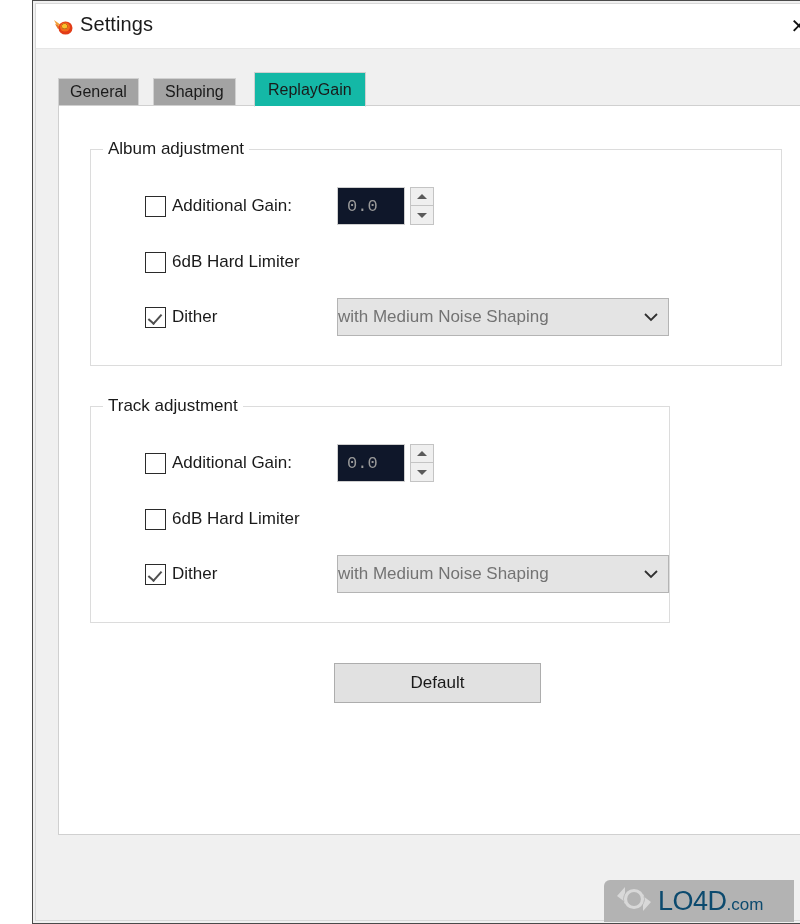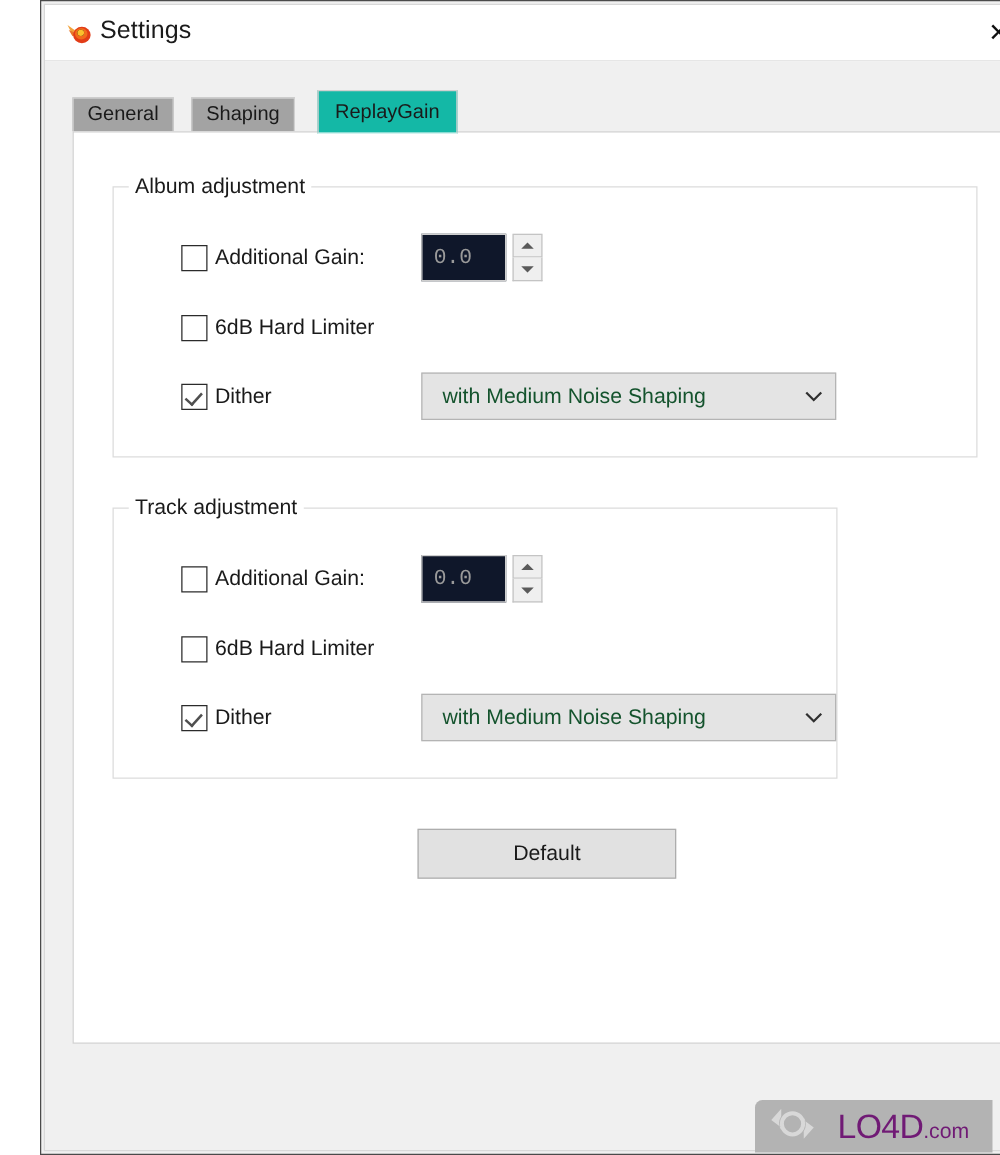--- a/index.html
+++ b/index.html
@@ -235,22 +235,22 @@
     height: 38px;
     box-sizing: border-box;
     background: #e4e4e4;
     border: 1px solid #b4b4b4;
     display: flex;
     align-items: center;
     cursor: default;
   }
   .combo-text {
     font-size: 17px;
-    color: #14532d;
-    padding-left: 16px;
+    color: #737373;
+    padding-left: 0;
     flex: 1 1 auto;
     white-space: nowrap;
   }
   .combo-arrow {
     width: 34px;
     display: flex;
     align-items: center;
     justify-content: center;
   }
 
@@ -282,22 +282,22 @@
     display: flex;
     align-items: center;
     overflow: hidden;
   }
   .wm-logo {
     margin-left: 10px;
     flex: 0 0 auto;
   }
   .wm-text {
     font-size: 27px;
-    color: #701a75;
-    margin-left: 16px;
+    color: #0c4a6e;
+    margin-left: 4px;
     letter-spacing: -0.5px;
     line-height: 1;
     white-space: nowrap;
   }
   .wm-text .dotcom {
     font-size: 17px;
     letter-spacing: 0;
   }
 </style>
 </head>

